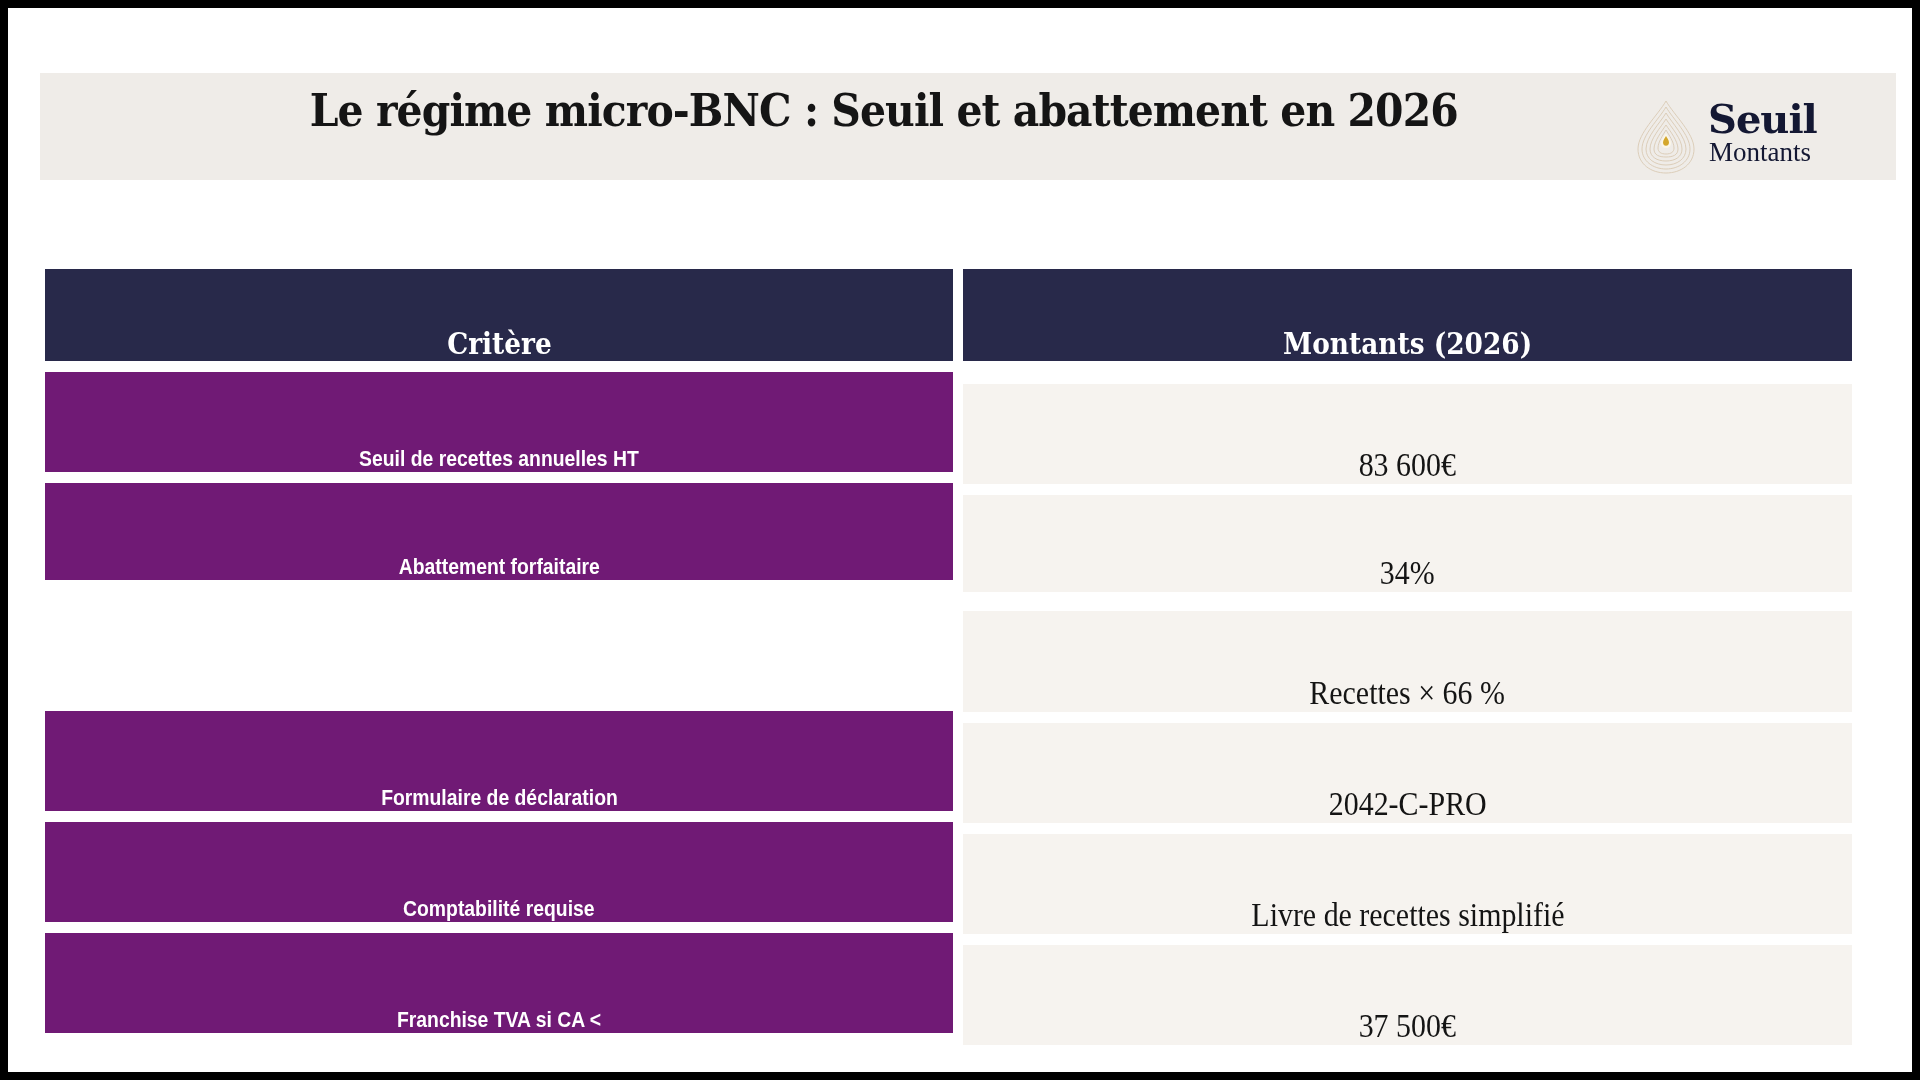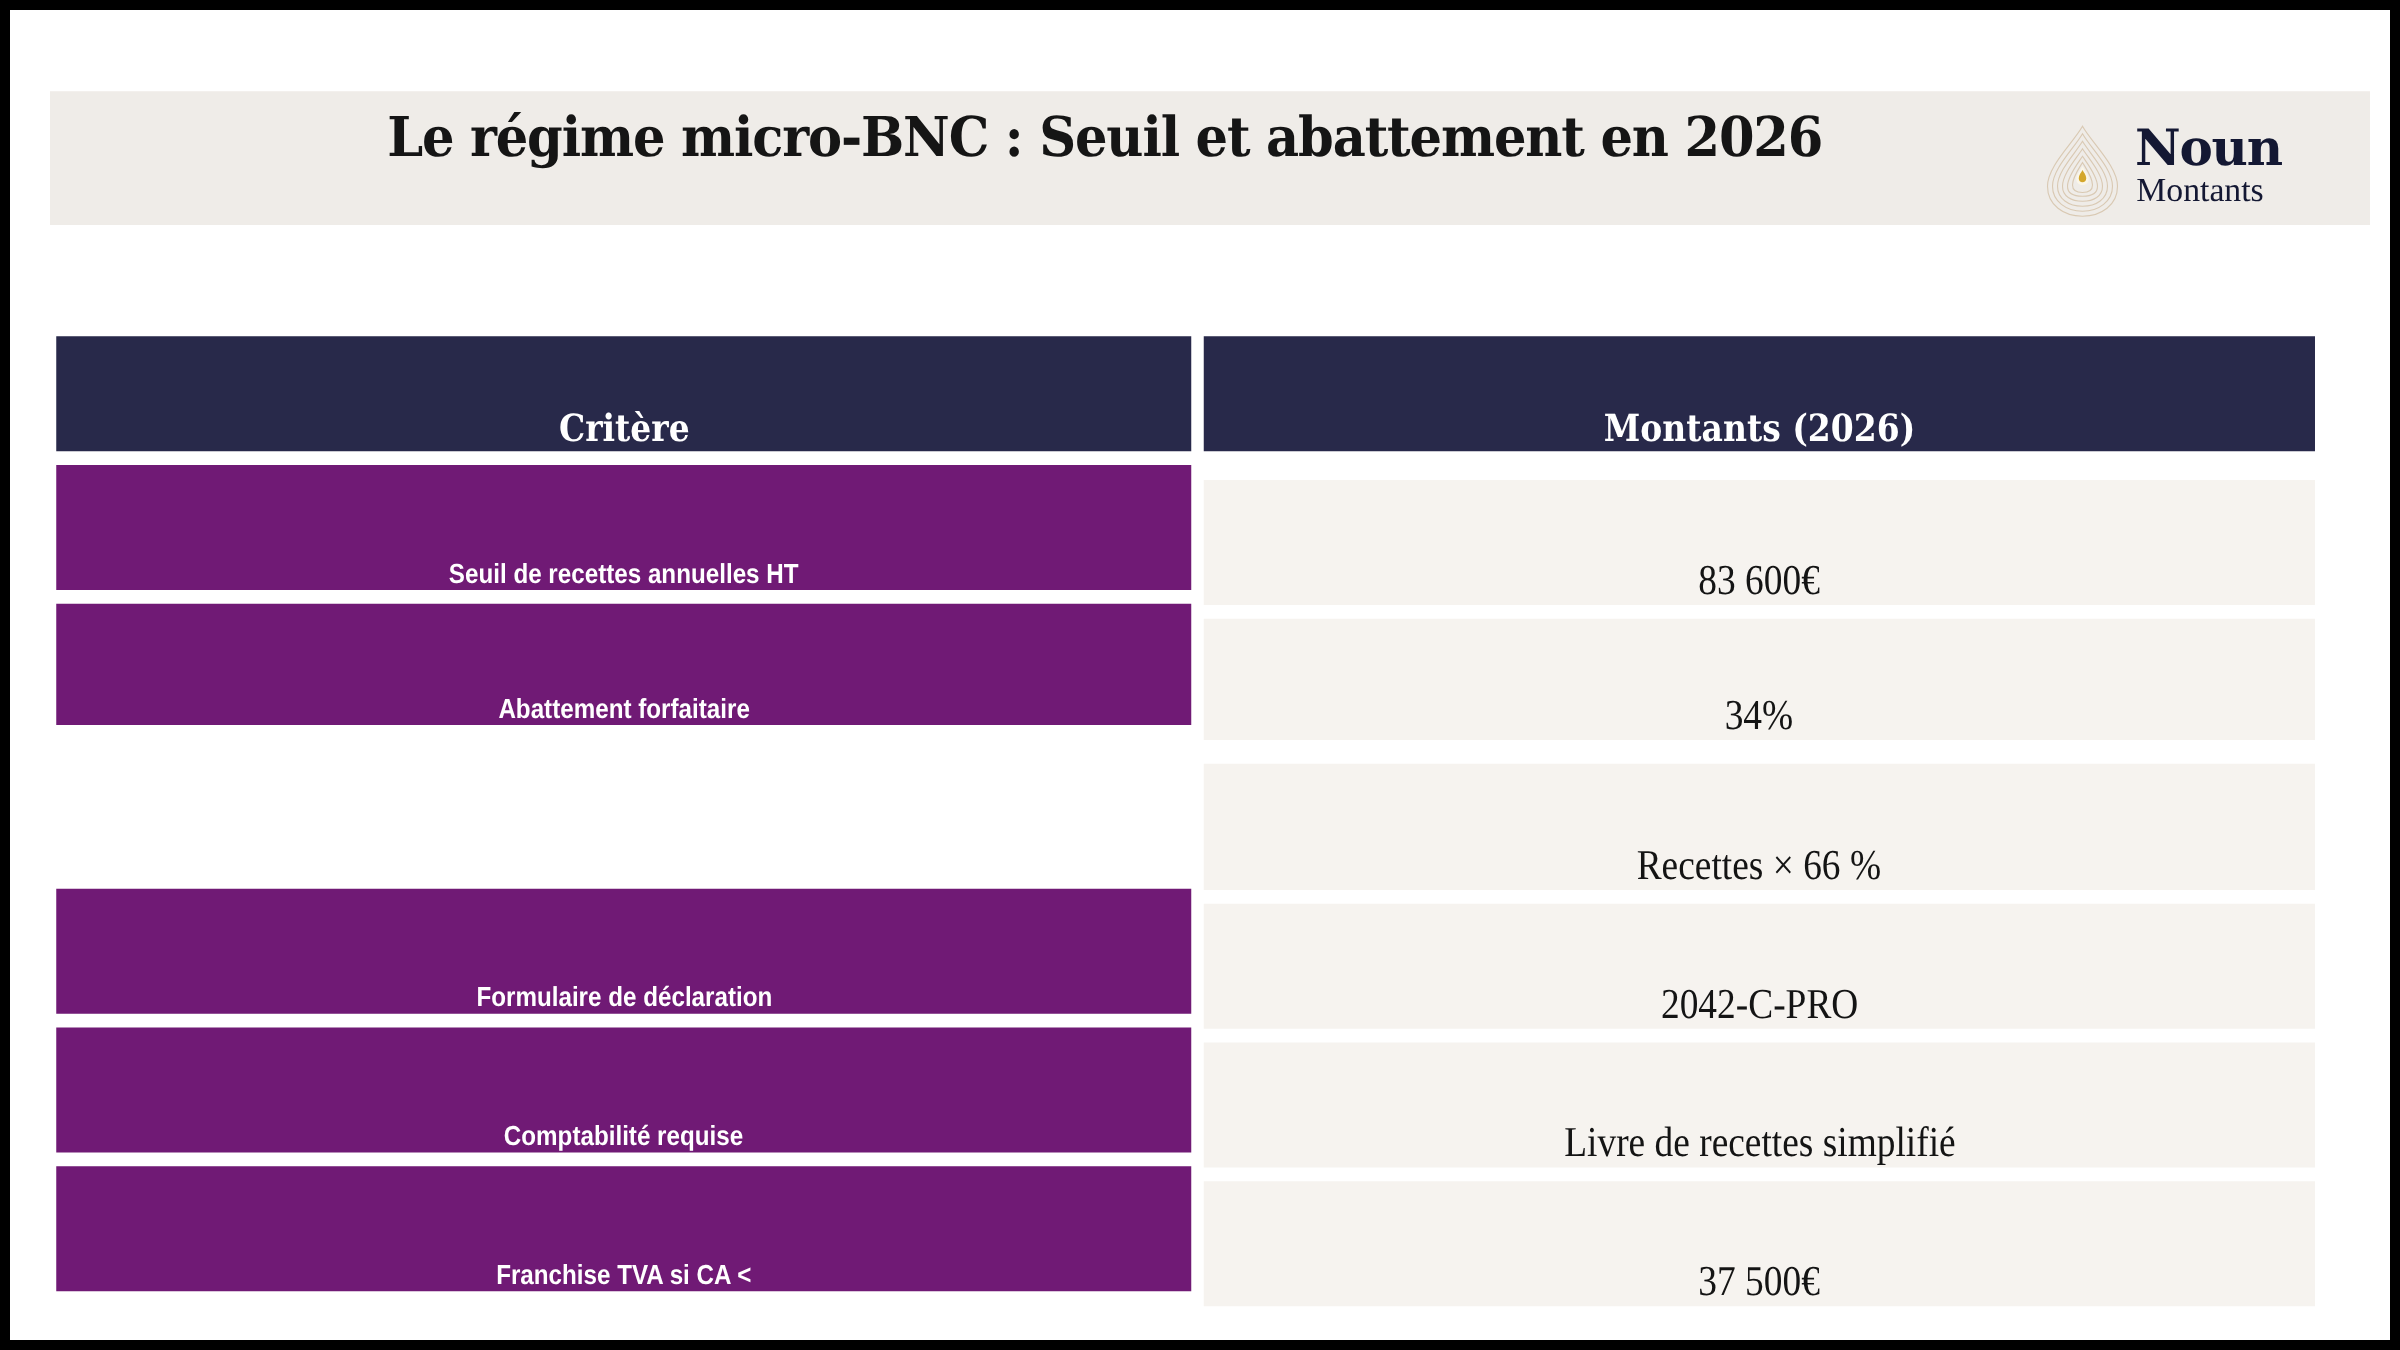--- a/index.html
+++ b/index.html
@@ -146,21 +146,21 @@
           <path d="M32 2 C24 16 4 34 4 50 C4 65 17 74 32 74 C47 74 60 65 60 50 C60 34 40 16 32 2 Z"></path>
           <path d="M32 8 C25 20 8 36 8 50 C8 62 19 70 32 70 C45 70 56 62 56 50 C56 36 39 20 32 8 Z"></path>
           <path d="M32 14 C26 24 12 38 12 50 C12 60 21 66 32 66 C43 66 52 60 52 50 C52 38 38 24 32 14 Z"></path>
           <path d="M32 20 C27 28 16 40 16 50 C16 58 23 62 32 62 C41 62 48 58 48 50 C48 40 37 28 32 20 Z"></path>
           <path d="M32 26 C28 32 20 42 20 50 C20 56 25 58 32 58 C39 58 44 56 44 50 C44 42 36 32 32 26 Z"></path>
           <path d="M32 31 C29 36 24 43 24 49 C24 53 27 55 32 55 C37 55 40 53 40 49 C40 43 35 36 32 31 Z"></path>
         </g>
         <path d="M32 34 C30 38 27 41 27 44 C27 47 29 49 32 49 C35 49 37 47 37 44 C37 41 34 38 32 34 Z" fill="#fbf6e8"></path>
         <path d="M32 37 C31 39 29 41 29 43.5 C29 45.5 30.3 46.8 32 46.8 C33.7 46.8 35 45.5 35 43.5 C35 41 33 39 32 37 Z" fill="#d4a72c"></path>
       </svg>
-      <div class="logo-word-1">Noun</div>
+      <div class="logo-word-1">Seuil</div>
       <div class="logo-word-2">Montants</div>
     </div>
   </div>
 
   <div class="table">
     <div class="row head" style="top:0; height:92px;">
       <div class="cell left">
           <span>Critère</span>
         </div>
       <div class="cell right">

